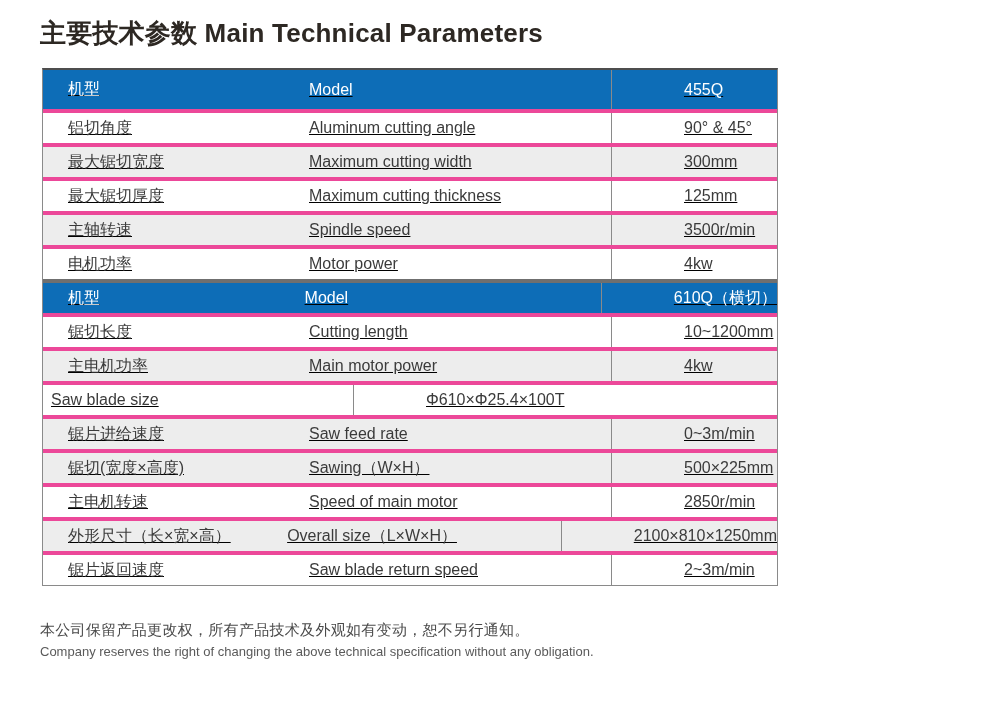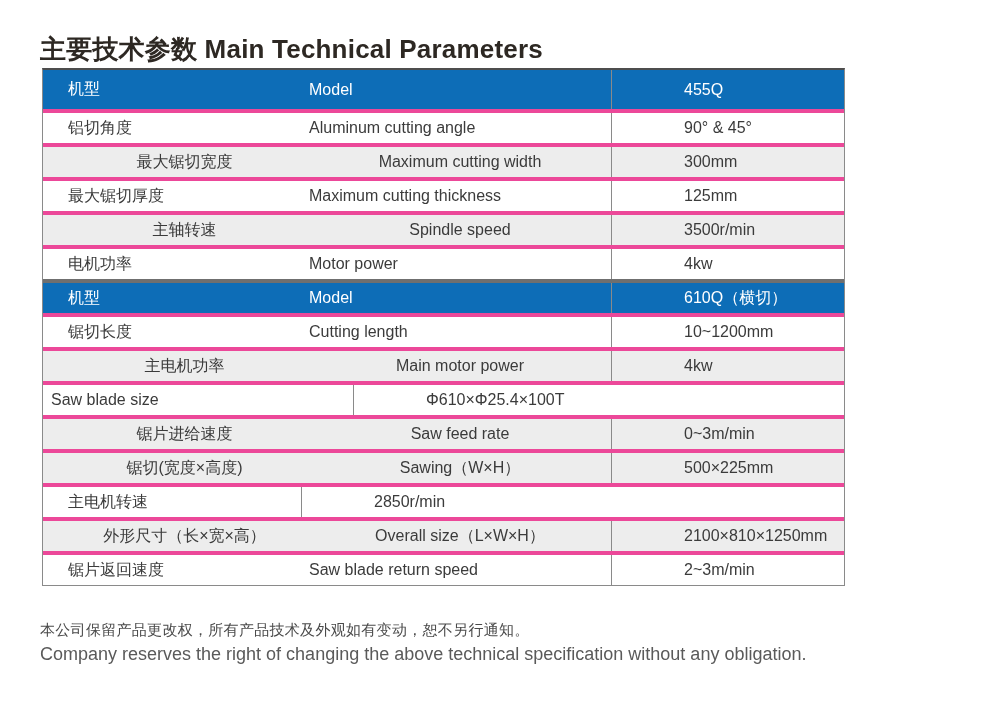--- a/index.html
+++ b/index.html
@@ -4,54 +4,55 @@
 <style>
   * { margin:0; padding:0; box-sizing:border-box; }
   html,body { background:#ffffff; }
   body {
     width:999px; height:719px; overflow:hidden; position:relative;
     font-family:"Liberation Sans","DejaVu Sans",sans-serif;
   }
   .page { position:absolute; inset:0; background:#ffffff; }
 
   .title {
-    position:absolute; left:40px; top:32px;
+    position:absolute; left:40px; top:16px;
     font-size:26px; font-weight:600; color:#2d2823;
     letter-spacing:0.2px; white-space:nowrap;
   }
 
   .spec-table {
-    position:absolute; left:42px; top:68px; width:803px;
+    position:absolute; left:42px; top:68px; width:736px;
     border:1px solid #8a8a8a;
     border-top:2px solid #4d4d4d;
     background:#0c4a6e;
+    text-decoration:underline;
   }
   .row {
     display:flex; align-items:center;
     height:34px;
     border-top:4px solid #ec4899;
     font-size:16px; color:#3b3b3b;
     background:#ffffff;
   }
   .row:first-child { border-top:none; }
-  .row.r-alt { background:#ededed;text-align:center; }
+  .row.r-alt { background:#ededed; }
   .row.r-hdr { background:#0d6db7; color:#ffffff; border-top-color:#6f6f6f; }
   .row.r-hdr1 { height:39px; }
   .c1 { width:258px; padding-left:25px; white-space:nowrap; }
   .c2 { width:310px; padding-left:8px;  white-space:nowrap; }
   .c3 {
     flex:1; align-self:stretch;
     display:flex; align-items:center;
     border-left:1px solid #8a8a8a;
     padding-left:72px; white-space:nowrap;
   }
 
   .footer { position:absolute; left:40px; top:621px; }
   .footer .cn { font-size:15px; color:#4a4a4a; letter-spacing:0.3px; }
-  .footer .en { font-size:18px; color:#5a5a5a; margin-top:4px; }
+  .footer .en { font-size:13px; color:#5a5a5a; margin-top:4px; }
 </style>
 </head>
 <body>
 
 <div class="page">
 
   <div class="title">主要技术参数 Main Technical Parameters</div>
 
   <div class="spec-table">
 
@@ -122,20 +123,21 @@
 
 
     <div class="row r-alt">
       <div class="c1">锯切(宽度×高度)</div>
       <div class="c2">Sawing（W×H）</div>
       <div class="c3">500×225mm</div>
     </div>
 
     <div class="row">
       <div class="c1">主电机转速</div>
+      <div class="c2">Speed of main motor</div>
       <div class="c3">2850r/min</div>
     </div>
 
     <div class="row r-alt">
       <div class="c1">外形尺寸（长×宽×高）</div>
       <div class="c2">Overall size（L×W×H）</div>
       <div class="c3">2100×810×1250mm</div>
     </div>
 
     <div class="row">

